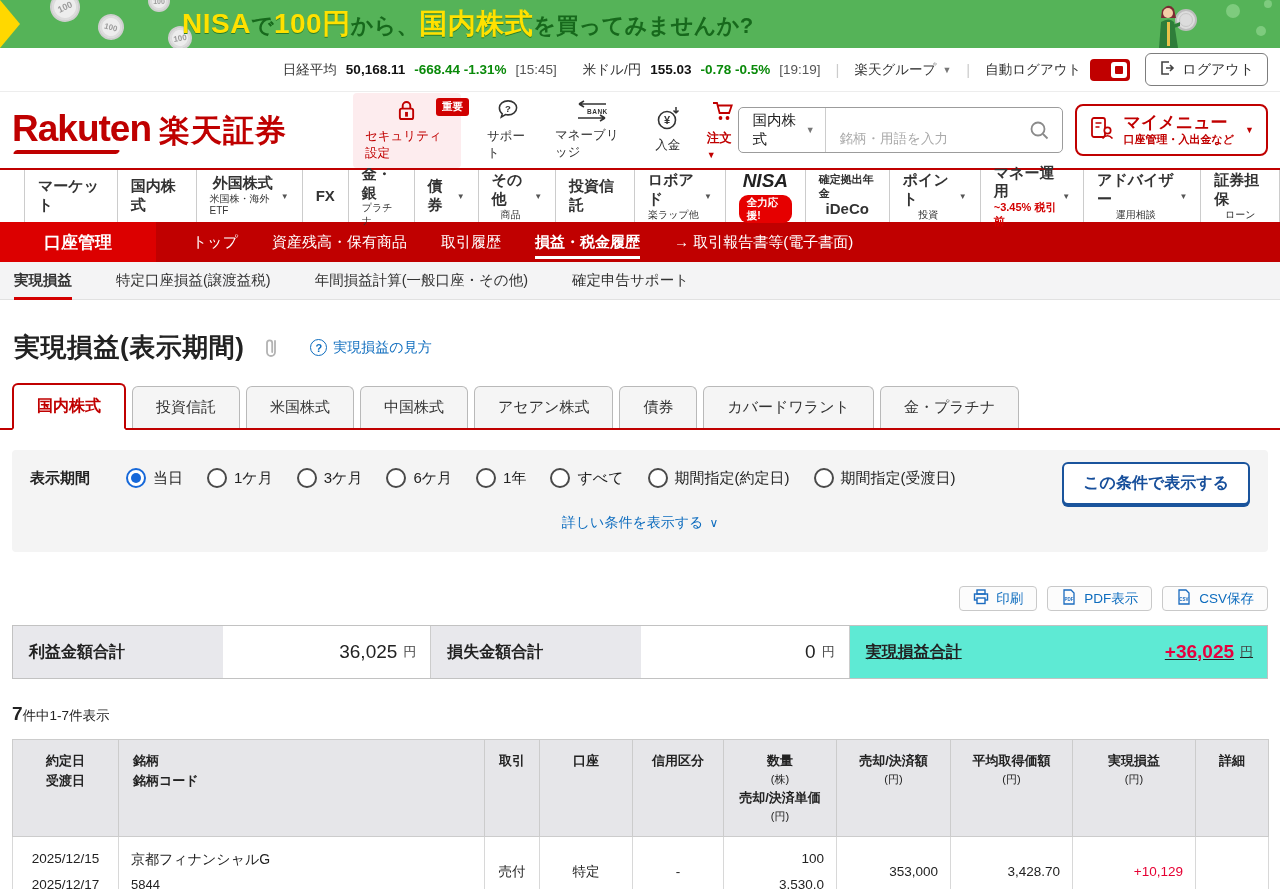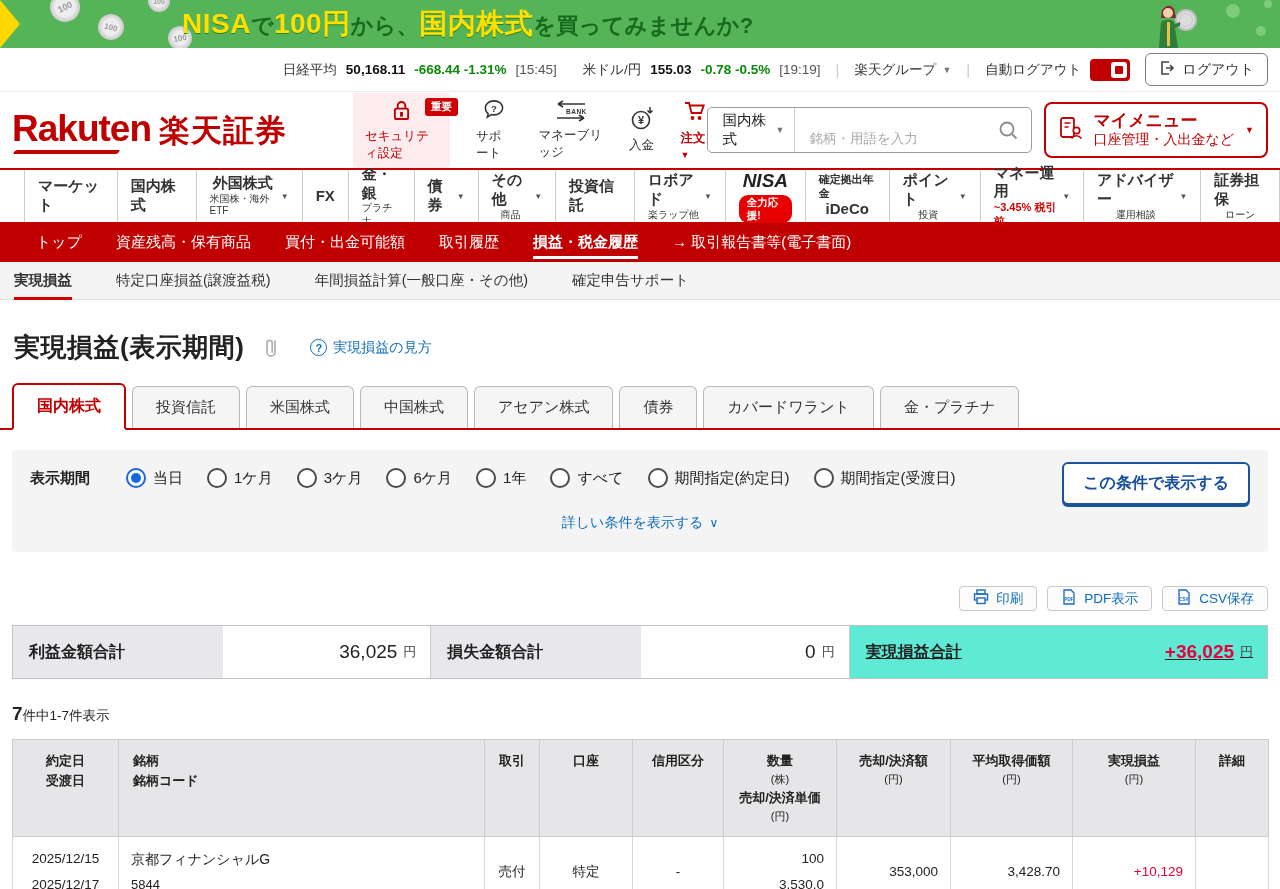--- a/index.html
+++ b/index.html
@@ -47,21 +47,21 @@
   .ql-red { color:#c00000; font-weight:bold; }
   .bank-icon { display:flex; flex-direction:column; align-items:center; line-height:1; }
   .search-group { margin-left:auto; display:flex; align-items:center; border:1px solid #9c9c9c; border-radius:5px; height:46px; width:325px; background:#fff; }
   .search-cat { display:flex; align-items:center; justify-content:space-between; width:112px; padding:0 10px 0 14px; font-size:14.5px; color:#222; border-right:1px solid #ccc; height:100%; cursor:pointer; }
   .search-input { flex:1; border:none; outline:none; font-size:13.5px; padding:0 8px 0 14px; color:#000000; font-family:inherit;margin-top:16px; }
   .search-input::placeholder { color:#aaa; }
   .search-btn { background:none; border:none; padding:0 12px 0 4px; cursor:pointer; display:flex; }
   .mymenu { margin-left:12px; border:2px solid #c00000; border-radius:8px; background:#fff; display:flex; align-items:center; gap:9px; padding:7px 12px; cursor:pointer; flex:0 0 auto; }
   .mymenu-txt { display:flex; flex-direction:column; }
   .mymenu-main { color:#c00000; font-weight:bold; font-size:17px; line-height:1.15; }
-  .mymenu-sub { color:#c00000; font-size:14px; }
+  .mymenu-sub { color:#c00000; font-size:11px;font-weight:bold; }
   .mymenu .caret { color:#c00000; margin-left:2px; }
 
   
   .main-nav { border-top:2px solid #c00000; height:54px; display:flex; align-items:stretch; padding-left:24px; }
   .nav-item { display:flex; align-items:center; padding:0 13px; border-left:1px solid #ccc; cursor:pointer; gap:5px; }
   .nav-item:last-child { border-right:1px solid #ccc; }
   .nav-lines { display:flex; flex-direction:column; align-items:center; justify-content:center; line-height:1.25; }
   .nav-main { font-size:15px; font-weight:bold; color:#333; }
   .nav-sub { font-size:10px; color:#333; }
   .nav-top { font-size:11px; font-weight:bold; color:#333; }
@@ -364,24 +364,24 @@
     </div>
   <div class="nav-item">
       <div class="nav-lines">
         <span class="nav-main">証券担保</span>
         <span class="nav-sub">ローン</span>
       </div>
     </div>
 </div>
 
 <div class="red-nav">
+  <div class="rn-account">口座管理</div>
   <div class="rn-items">
     <span class="rn-item">トップ</span>
     <span class="rn-item">資産残高・保有商品</span>
-    <span class="rn-item">買付・出金可能額</span>
     <span class="rn-item">取引履歴</span>
     <span class="rn-item active">損益・税金履歴</span>
     <span class="rn-item">→ 取引報告書等(電子書面)</span>
   </div>
 </div>
 
 <div class="sub-tabs">
   <span class="st-item active">実現損益</span>
   <span class="st-item">特定口座損益(譲渡益税)</span>
   <span class="st-item">年間損益計算(一般口座・その他)</span>

